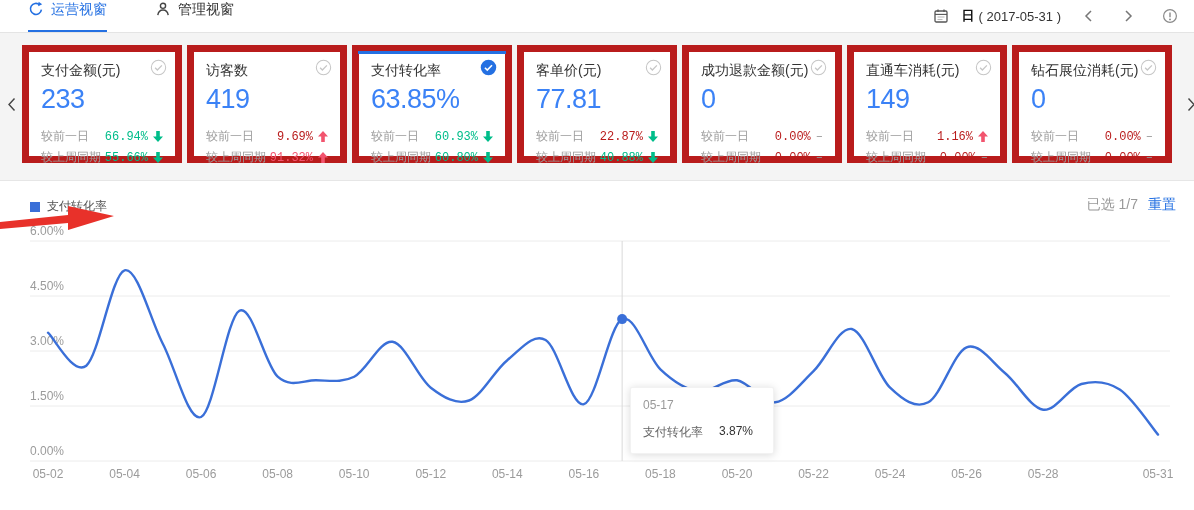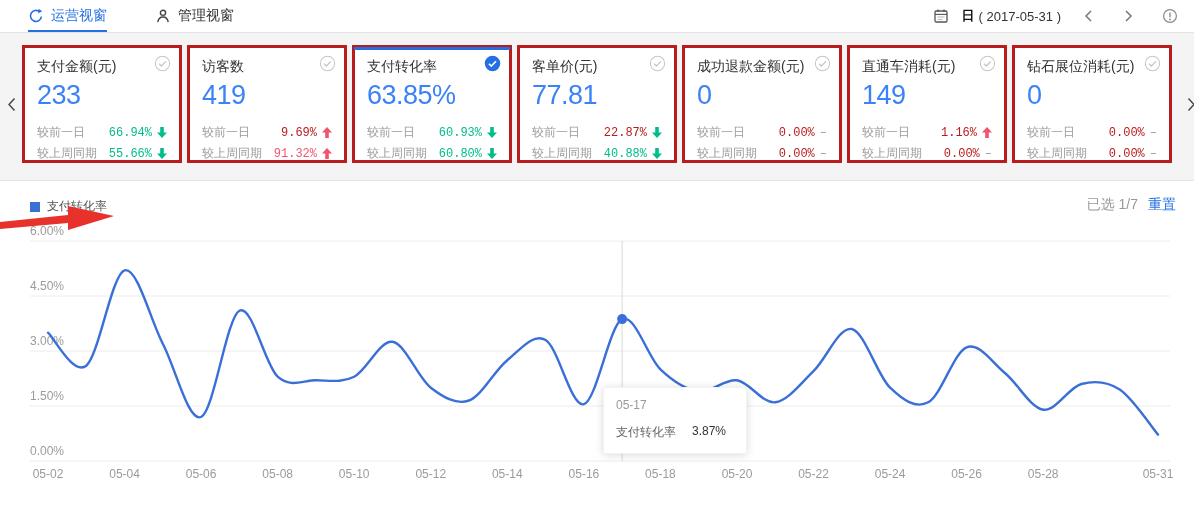--- a/index.html
+++ b/index.html
@@ -9,40 +9,40 @@
     -webkit-font-smoothing:antialiased;
   }
   
   .topnav{
     height:33px;border-bottom:1px solid #e4e4e4;background:#fff;
     display:flex;align-items:stretch;justify-content:space-between;
     padding:0 16px 0 28px;box-sizing:border-box;
   }
   .nav-tabs{display:flex;gap:48px;}
   .nav-tab{
-    display:flex;align-items:center;gap:7px;font-size:14px;color:#333;
+    display:flex;gap:7px;font-size:14px;color:#333;
     cursor:pointer;border-bottom:2px solid transparent;box-sizing:border-box;padding-top:1px;
   }
   .nav-tab.active{color:var(--accent);border-bottom-color:var(--accent);}
   .nav-icon{display:inline-flex;width:16px;height:16px;}
   .nav-right{display:flex;align-items:center;gap:13px;font-size:13px;color:#222;}
   .date-picker{display:inline-flex;align-items:center;gap:4px;cursor:pointer;}
   .date-mode{font-weight:bold;color:#111;}
   .date-range{color:#333;}
   .nav-chev{display:inline-flex;padding:0 9px;cursor:pointer;}
   .info-ic{display:inline-flex;margin-left:6px;cursor:pointer;}
   
   .cards-strip{
     position:relative;height:148px;background:#f4f4f4;box-sizing:border-box;
     padding:12px 22px 0;border-bottom:1px solid #e6e6e6;
   }
   .cards{display:flex;gap:5px;}
   .card{
     position:relative;width:160px;height:118px;background:#fff;
-    border:3px solid #b91c1c;box-sizing:border-box;padding:10px 12px 6px;cursor:pointer;
+    border:7px solid #b91c1c;box-sizing:border-box;padding:10px 12px 6px;cursor:pointer;
   }
   .card.selected::before{
     content:"";position:absolute;top:-1px;left:-1px;right:-1px;height:3px;background:var(--accent);
   }
   .card-title{font-size:14px;color:#333;white-space:nowrap;}
   .card-value{font-size:27px;color:#3b82f6;margin-top:4px;letter-spacing:-0.5px;}
   .card-deltas{margin-top:11px;font-size:12px;}
   .delta-row{display:flex;align-items:center;height:21px;font-family:Liberation Mono, monospace;}
   .delta-label{flex:1;color:#9b9b9b;}
   .delta-value{margin-right:5px;}
@@ -60,21 +60,21 @@
   #chart-svg{position:absolute;left:0;top:0;}
   .legend{
     position:absolute;left:30px;top:17px;display:flex;align-items:center;gap:7px;
     font-size:12px;color:#555;cursor:pointer;z-index:2;
   }
   .legend-sq{width:10px;height:10px;background:var(--line);}
   .red-arrow{position:absolute;left:0;top:20px;z-index:2;}
   .sel-info{position:absolute;right:18px;top:15px;font-size:14px;color:#999;z-index:2;}
   .reset-link{color:var(--accent);margin-left:10px;cursor:pointer;text-decoration:none;}
   .tooltip{
-    position:absolute;left:603px;top:206px;width:144px;box-sizing:border-box;
+    position:absolute;left:630px;top:206px;width:144px;box-sizing:border-box;
     background:#fff;box-shadow:0 1px 9px rgba(0,0,0,.15);border:1px solid #f2f2f2;
     padding:10px 12px 12px;font-size:12px;z-index:3;border-radius:2px;
   }
   .tooltip-date{color:#999;}
   .tooltip-row{margin-top:12px;color:#666;display:flex;justify-content:space-between;padding-right:8px;}
   .tooltip-val{color:#333;}
   svg{display:block;}
 </style>
 </head>
 <body style="--accent: #2470e2; --line: #3a6fd8; --green: #00bd8a; --red: #f2546e;">

